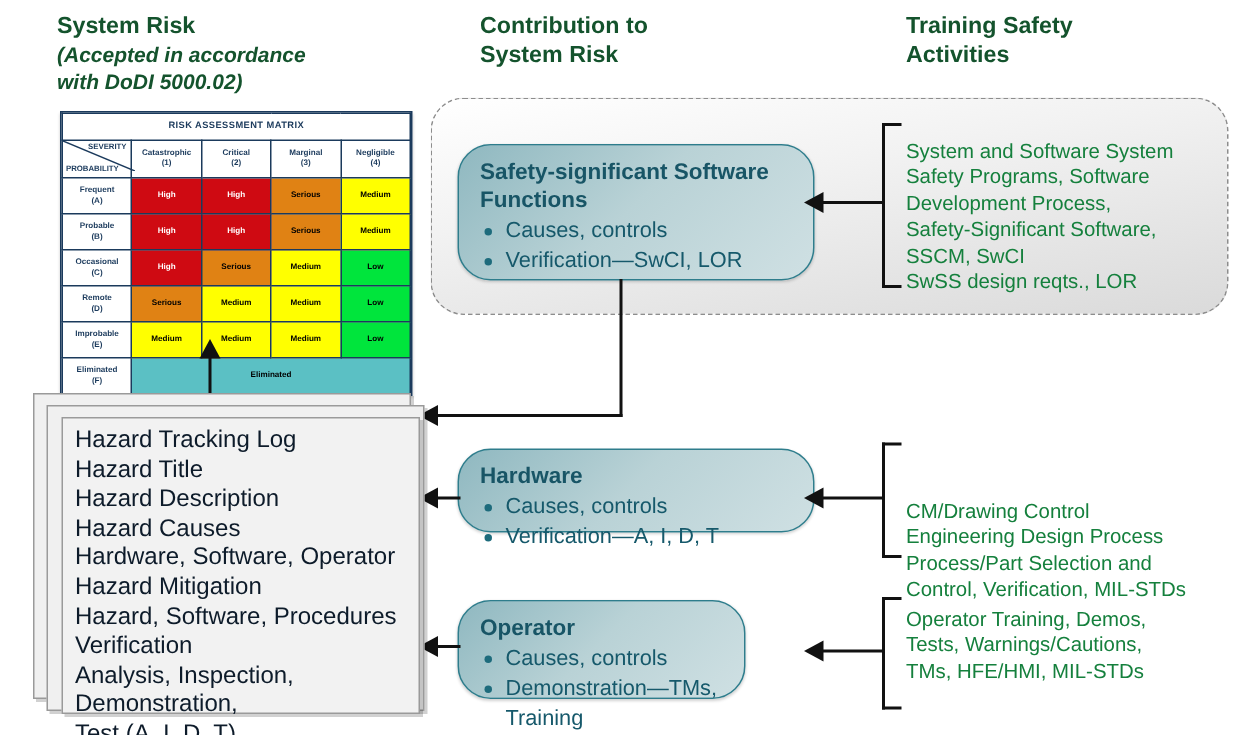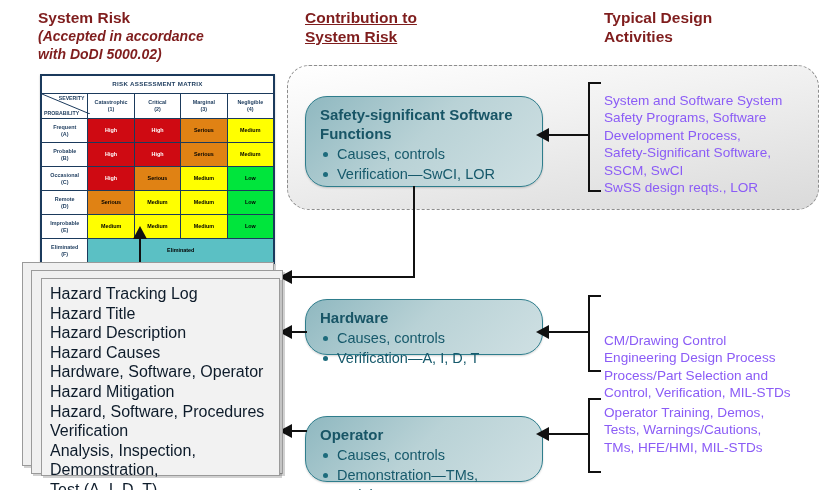--- a/index.html
+++ b/index.html
@@ -5,24 +5,24 @@
   html,body{margin:0;padding:0;background:#ffffff;}
   body{
     width:826px;height:490px;position:relative;overflow:hidden;
     font-family:"Liberation Sans","DejaVu Sans",sans-serif;
     color:#000;
   }
   .canvas{position:absolute;left:0;top:0;width:826px;height:490px;background:#fff;
           border-bottom:2px solid #1b3a5c;}
 
   
-  .colhead{position:absolute;font-weight:bold;font-size:15.5px;line-height:19px;color:#7f1d1d;}
+  .colhead{position:absolute;font-weight:bold;font-size:15.5px;line-height:19px;color:#14532d;}
   #head-system{left:38px;top:8px;}
   .subtitle{font-style:italic;font-weight:bold;font-size:14px;line-height:18px;}
-  #head-contrib{left:305px;top:8px;text-decoration:underline;}
+  #head-contrib{left:320px;top:8px;}
   #head-typical{left:604px;top:8px;}
 
   
   .dashgroup{
     position:absolute;left:287px;top:65px;width:530px;height:143px;
     border:1.5px dashed #8d8d8d;border-radius:22px;
     background:linear-gradient(170deg,#ffffff 0%,#f2f2f2 38%,#dadada 100%);
   }
 
   
@@ -32,24 +32,24 @@
     box-shadow:0 1px 2px rgba(0,0,0,.18);
     padding:8px 12px 8px 14px;box-sizing:border-box;
   }
   .tealbox .bt{font-weight:bold;font-size:15px;line-height:19px;color:#185566;margin:0 0 1px 0;}
   .tealbox ul{margin:0;padding:0;list-style:none;}
   .tealbox li{font-size:14.5px;line-height:20px;color:#16596b;padding-left:17px;position:relative;}
   .tealbox li:before{content:"";position:absolute;left:3px;top:8px;width:5px;height:5px;
                      border-radius:50%;background:#1d6b7c;}
   #box-ssf{left:305px;top:96px;width:238px;height:91px;}
   #box-hw{left:305px;top:299px;width:238px;height:56px;}
-  #box-op{left:305px;top:416px;width:238px;height:66px;}
-
-  
-  .acttext{position:absolute;font-size:13.6px;line-height:17.4px;color:#8b5cf6;white-space:pre-line;}
+  #box-op{left:305px;top:400px;width:192px;height:66px;}
+
+  
+  .acttext{position:absolute;font-size:13.6px;line-height:17.4px;color:#15803d;white-space:pre-line;}
   #act-sw{left:604px;top:92px;width:215px;}
   #act-hw{left:604px;top:300px;width:215px;margin-top:32px;}
   #act-op{left:604px;top:404px;width:215px;}
 
   
   .bracket{position:absolute;border:2px solid #111;border-right:none;width:11px;}
   #br-sw{left:588px;top:82px;height:106px;}
   #br-hw{left:588px;top:295px;height:73px;}
   #br-op{left:588px;top:398px;height:71px;}
 
@@ -98,21 +98,21 @@
 
 <div class="canvas">
 
   <div class="colhead" id="head-system">
     <div>System Risk</div>
     <div class="subtitle" style="white-space:pre-line;">(Accepted in accordance
 with DoDI 5000.02)</div>
   </div>
   <div class="colhead" id="head-contrib" style="white-space:pre-line;">Contribution to
 System Risk</div>
-  <div class="colhead" id="head-typical" style="white-space:pre-line;">Typical Design
+  <div class="colhead" id="head-typical" style="white-space:pre-line;">Training Safety
 Activities</div>
 
   <div class="matrix">
     <table>
       <tbody id="matrix-body">
           <tr>
             <td class="mtitle" colspan="5">RISK ASSESSMENT MATRIX</td>
           </tr>
           <tr>
             <td class="diag">

